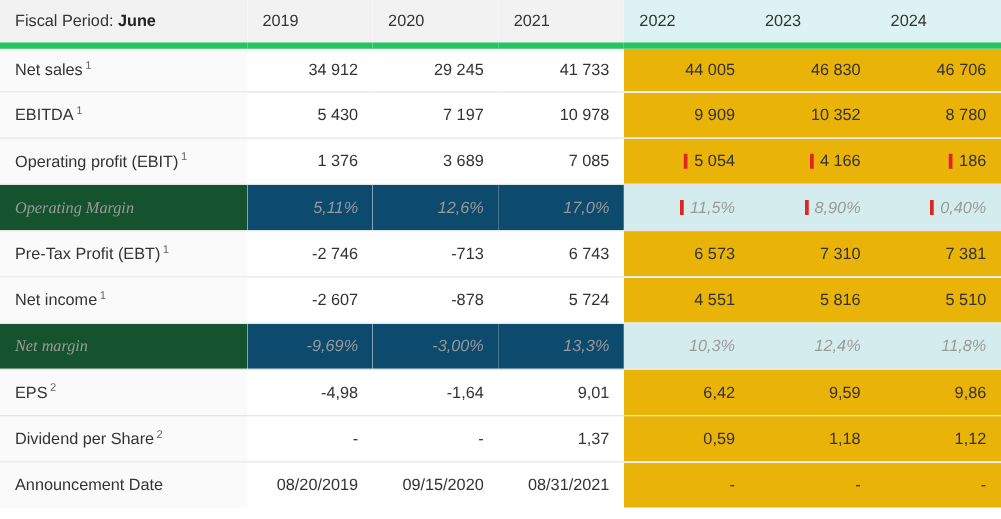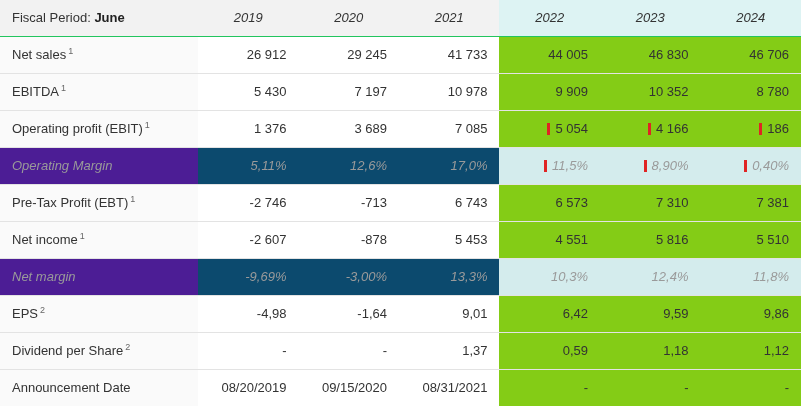--- a/index.html
+++ b/index.html
@@ -28,58 +28,58 @@
     font-weight: normal;
     font-size: 13px;
     vertical-align: middle;
     white-space: nowrap;
     overflow: hidden;
   }
   
   tr.head td, tr.head th {
     background: #f2f2f2;
     color: #333333;
-    border-bottom: 1px solid #22c55e;
+    border-bottom: 5px solid #22c55e;
     height: 36px;
   }
   th.label-col {
     text-align: left;
     width: 197px;
   }
   th.year-col {
-    text-align: center;
+    text-align: left;
     font-weight: bold;
     font-size: 14px;
     width: 100px;
-    font-style: italic;
   }
   td.label {
     text-align: left;
     background: #fafafa;
     color: #333333;
   }
   td.val {
     text-align: right;
     background: #ffffff;
   }
   
   td.est {
-    background: #84cc16;
+    background: #eab308;
   }
   tr.head th.est {
     background: #ddf3f3;
   }
   
   tr.muted td.label,
   tr.muted td.val {
     color: #9a9a9a;
     font-style: italic;
   }
   tr.muted td.label {
-    background: #4c1d95;
+    background: #14532d;
+    font-family: Liberation Serif, serif;
   }
   tr.muted td.val {
     background: #0c4a6e;
   }
   tr.muted td.val.est {
     background: #d4eced;
     margin-top: 48px;
   }
   
   tr.last td {
@@ -128,21 +128,21 @@
       <th class="year-col est">2022</th>
       <th class="year-col est">2023</th>
       <th class="year-col est">2024</th>
     </tr>
   </thead>
   <tbody id="tbody">
       <tr>
         <td class="label"><span>Net sales</span><sup>1</sup></td>
         <td class="val">
           <span class="cellwrap">
-            <span>26 912</span>
+            <span>34 912</span>
           </span>
         </td>
         <td class="val">
           <span class="cellwrap">
             <span>29 245</span>
           </span>
         </td>
         <td class="val">
           <span class="cellwrap">
             <span>41 733</span>
@@ -309,21 +309,21 @@
             <span>-2 607</span>
           </span>
         </td>
         <td class="val">
           <span class="cellwrap">
             <span>-878</span>
           </span>
         </td>
         <td class="val">
           <span class="cellwrap">
-            <span>5 453</span>
+            <span>5 724</span>
           </span>
         </td>
         <td class="val est">
           <span class="cellwrap">
             <span>4 551</span>
           </span>
         </td>
         <td class="val est">
           <span class="cellwrap">
             <span>5 816</span>

